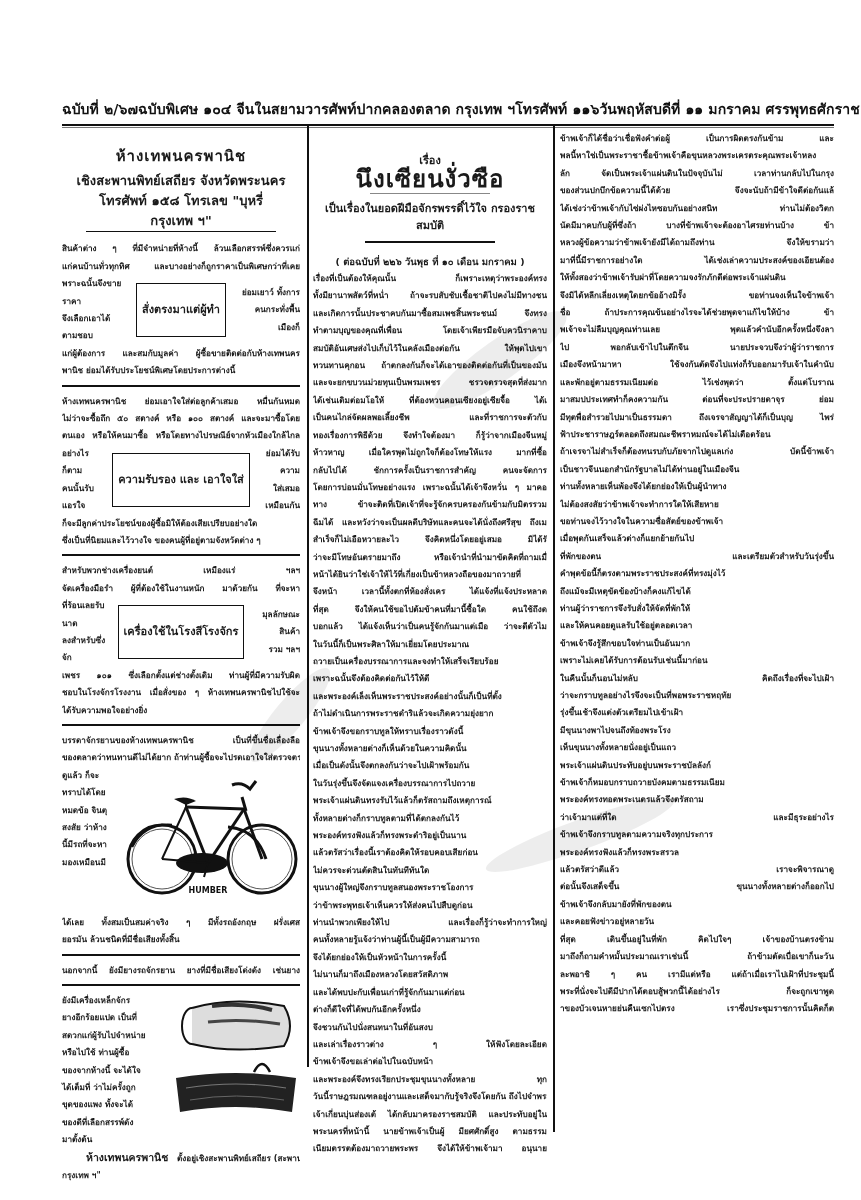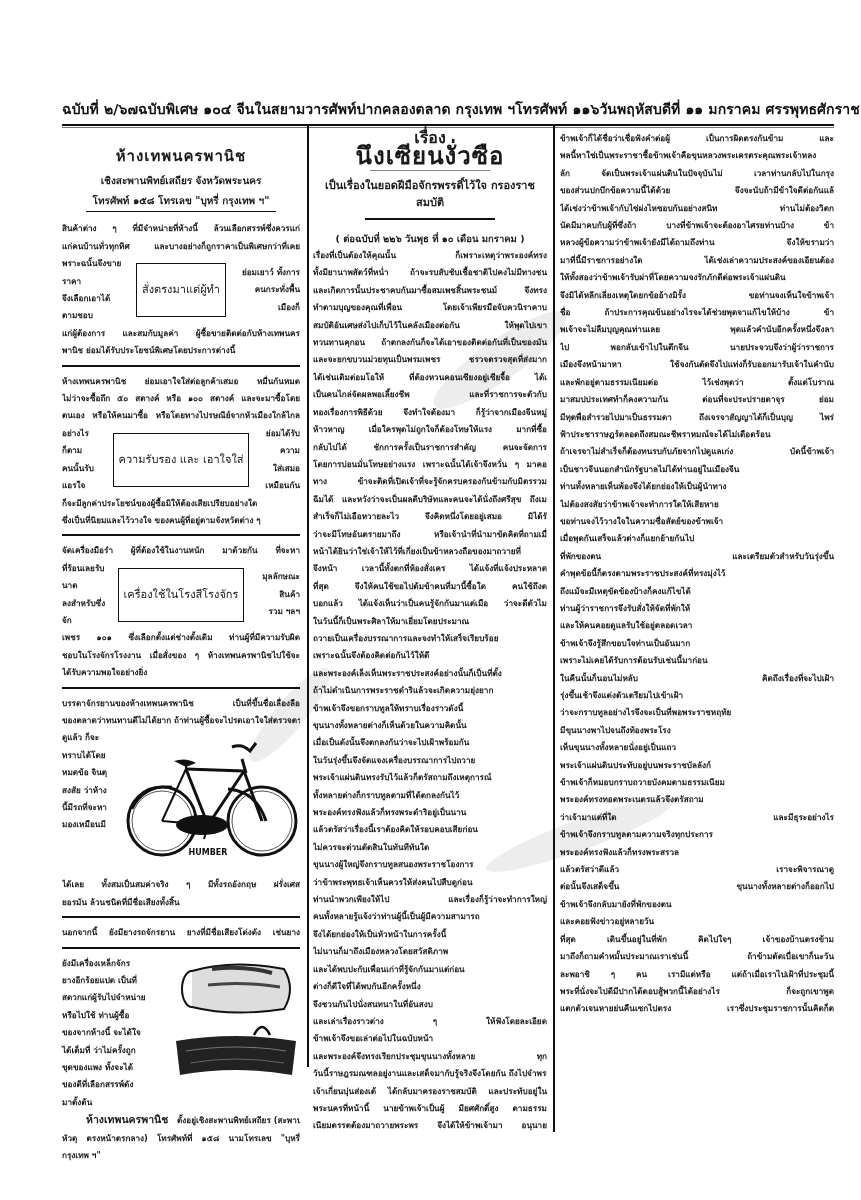--- a/index.html
+++ b/index.html
@@ -8,27 +8,27 @@
   .masthead{position:absolute;left:62px;top:104px;width:770px;height:16px;display:flex;justify-content:space-between;align-items:flex-end;font-weight:bold;font-size:14px;letter-spacing:0.1px;white-space:nowrap;}
   .masthead span{display:inline-block;}
   .rule-top{position:absolute;left:62px;top:124px;width:772px;height:2px;background:#111;}
   .rule-top2{position:absolute;left:62px;top:127px;width:772px;height:1px;background:#777;}
   .vline{position:absolute;width:2px;background:#111;}
   .col{position:absolute;font-size:8.2px;line-height:17.4px;font-weight:bold;color:#1a1a1a;}
   .col p{margin:0;text-align:justify;text-align-last:justify;white-space:nowrap;overflow:hidden;}
   .col p.last{text-align-last:left;}
   .hr{height:2px;background:#111;margin:5px 0 6px 0;}
   .ad-title{font-size:15px;font-weight:bold;text-align:center;margin:18px 0 6px 0;letter-spacing:1px;}
-  .ad-sub{font-size:10px;font-weight:bold;text-align:center;line-height:20px;}
+  .ad-sub{font-size:13px;font-weight:bold;text-align:center;line-height:20px;}
   .ad-sub.u{border-bottom:1.5px solid #111;margin:0 24px 8px 24px;}
-  .boxed{border:1.5px solid #111;padding:17px 5px;font-size:11px;font-weight:normal;display:inline-block;line-height:18px;text-align:center;}
+  .boxed{border:1.5px solid #111;padding:17px 5px;font-size:11px;font-weight:bold;display:inline-block;line-height:18px;text-align:center;}
   .row3{display:flex;align-items:center;gap:12px;}
   .row3 .side{flex:1;font-size:8.2px;line-height:17.4px;}
   .story-head{text-align:center;font-weight:bold;}
-  .story-head .k{font-size:16px;margin-top:1px;}
+  .story-head .k{font-size:11px;margin-top:24px;}
   .story-head .t{font-size:24px;letter-spacing:1px;margin:2px 0 4px;}
   .story-head .thin{height:1px;width:120px;margin:3px auto 6px;background:#888;}
   .story-head .s{font-size:11px;margin-bottom:4px;}
   .story-head .dl{height:2px;width:130px;margin:6px auto 10px;background:#111;}
   .story-head .c{font-size:9.5px;margin-bottom:0;}
   .bike-wrap{display:flex;}
   .bike-left{width:62px;}
   .bike-img{flex:1;height:185px;position:relative;}
   .goods-wrap{display:flex;}
   .goods-left{width:110px;}
@@ -86,20 +86,21 @@
       <div class="boxed">ความรับรอง และ เอาใจใส่</div>
       <div class="side" style="text-align:right">
           <div>ย่อมได้รับความ</div>
           <div>ใส่เสมอ เหมือนกัน</div>
         </div>
     </div>
     <p>ก็จะมีลูกค่าประโยชน์ของผู้ซื้อมิให้ต้องเสียเปรียบอย่างใด</p>
     <p class="last">ซึ่งเป็นที่นิยมและไว้วางใจ   ของคนผู้ที่อยู่ตามจังหวัดต่าง ๆ</p>
     <div class="hr"></div>
 
+    <p>สำหรับพวกช่างเครื่องยนต์   เหมืองแร่   ฯลฯ</p>
     <p>จัดเครื่องมือรำ   ผู้ที่ต้องใช้ในงานหนัก   มาด้วยกัน  ที่จะหา</p>
     <div class="row3">
       <div class="side">
           <div>ที่ร้อนเลยรับนาด</div>
           <div>ลงสำหรับซึ่งจัก</div>
         </div>
       <div class="boxed">เครื่องใช้ในโรงสีโรงจักร</div>
       <div class="side" style="text-align:right">
           <div>มุลลักษณะสินค้า</div>
           <div>รวม   ฯลฯ</div>
@@ -175,21 +176,20 @@
           <g>
             <path d="M82 80 Q90 64 98 80" fill="none" stroke="#111" stroke-width="2.5"></path>
             <path d="M4 86 Q64 76 124 86 L120 120 Q64 110 8 120 Z" fill="#222"></path>
             <path d="M14 96 Q64 88 114 96" stroke="#777" stroke-width="1.2" fill="none"></path>
             <path d="M18 108 Q64 100 112 108" stroke="#666" stroke-width="1" fill="none"></path>
           </g>
         </svg>
       </div>
     </div>
     <p style="text-indent:24px;text-align-last:left"><span style="font-size:10.5px">ห้างเทพนครพานิช</span> &nbsp; <span>ตั้งอยู่เชิงสะพานพิทย์เสถียร (สะพาน</span></p>
-    <p>หัวดุ  ตรงหน้าตรกลาง)   โทรศัพท์ที่ ๑๕๘  นามโทรเลข "บุหรี่</p>
     <p class="last">กรุงเทพ ฯ"</p>
   </div>
 
   <div class="col" id="midcol" style="left:313px;top:128px;width:234px;">
     <div class="story-head">
       <div class="k">เรื่อง</div>
       <div class="t">นึงเซียนงั่วซือ</div>
       <div class="thin"></div>
       <div class="s">เป็นเรื่องในยอดฝีมือจักรพรรดิ์ไว้ใจ กรองราชสมบัติ</div>
       <div class="dl"></div>
@@ -277,38 +277,38 @@
         <p>ขอท่านจงไว้วางใจในความซื่อสัตย์ของข้าพเจ้า</p>
         <p>เมื่อพุดกันเสร็จแล้วต่างก็แยกย้ายกันไป</p>
         <p>ที่พักของตน  และเตรียมตัวสำหรับวันรุ่งขึ้น</p>
         <p>คำพุดข้อนี้ก็ตรงตามพระราชประสงค์ที่ทรงมุ่งไว้</p>
         <p>ถึงแม้จะมีเหตุขัดข้องบ้างก็คงแก้ไขได้</p>
         <p>ท่านผู้ว่าราชการจึงรับสั่งให้จัดที่พักให้</p>
         <p>และให้คนคอยดูแลรับใช้อยู่ตลอดเวลา</p>
         <p>ข้าพเจ้าจึงรู้สึกขอบใจท่านเป็นอันมาก</p>
         <p>เพราะไม่เคยได้รับการต้อนรับเช่นนี้มาก่อน</p>
         <p>ในคืนนั้นก็นอนไม่หลับ  คิดถึงเรื่องที่จะไปเฝ้า</p>
+        <p>ว่าจะกราบทูลอย่างไรจึงจะเป็นที่พอพระราชหฤทัย</p>
         <p>รุ่งขึ้นเช้าจึงแต่งตัวเตรียมไปเข้าเฝ้า</p>
-        <p>ว่าจะกราบทูลอย่างไรจึงจะเป็นที่พอพระราชหฤทัย</p>
         <p>มีขุนนางพาไปจนถึงท้องพระโรง</p>
         <p>เห็นขุนนางทั้งหลายนั่งอยู่เป็นแถว</p>
         <p>พระเจ้าแผ่นดินประทับอยู่บนพระราชบัลลังก์</p>
         <p>ข้าพเจ้าก็หมอบกราบถวายบังคมตามธรรมเนียม</p>
         <p>พระองค์ทรงทอดพระเนตรแล้วจึงตรัสถาม</p>
         <p>ว่าเจ้ามาแต่ที่ใด  และมีธุระอย่างไร</p>
         <p>ข้าพเจ้าจึงกราบทูลตามความจริงทุกประการ</p>
         <p>พระองค์ทรงฟังแล้วก็ทรงพระสรวล</p>
         <p>แล้วตรัสว่าดีแล้ว  เราจะพิจารณาดู</p>
         <p>ต่อนั้นจึงเสด็จขึ้น  ขุนนางทั้งหลายต่างก็ออกไป</p>
         <p>ข้าพเจ้าจึงกลับมายังที่พักของตน</p>
         <p>และคอยฟังข่าวอยู่หลายวัน</p>
         <p>ที่สุด  เดินขึ้นอยู่ในที่พัก   คิดไปใจๆ   เจ้าของบ้านตรงข้าม</p>
         <p>มาถึงก็ถามคำหมั้นประมาณเราเช่นนี้    ถ้าข้ามตัดเบื่อเขาก็นะวัน</p>
         <p>ละพอาชิ ๆ คน      เรามีแต่หรือ      แต่ถ้าเมื่อเราไปเฝ้าที่ประชุมนี้</p>
         <p>พระที่นั่งจะไปดีมีปากได้ตอบสู้พวกนี้ได้อย่างไร     ก็จะถูกเขาพูด</p>
-        <p class="">แตกตัวเจนหายย่นคืนเซกไปตรง      เราซึ่งประชุมราชการนั้นคิดก็ต</p>
+        <p class="">าของบัวเจนหายย่นคืนเซกไปตรง      เราซึ่งประชุมราชการนั้นคิดก็ต</p>
       </div>
   </div>
 
   <div class="speck" style="left:420px;top:340px;width:160px;height:40px;transform:rotate(-35deg);"></div>
   <div class="speck" style="left:230px;top:700px;width:120px;height:30px;transform:rotate(-50deg);"></div>
   <div class="speck" style="left:480px;top:820px;width:200px;height:30px;transform:rotate(-20deg);"></div>
 </div>
 
 </body></html>

